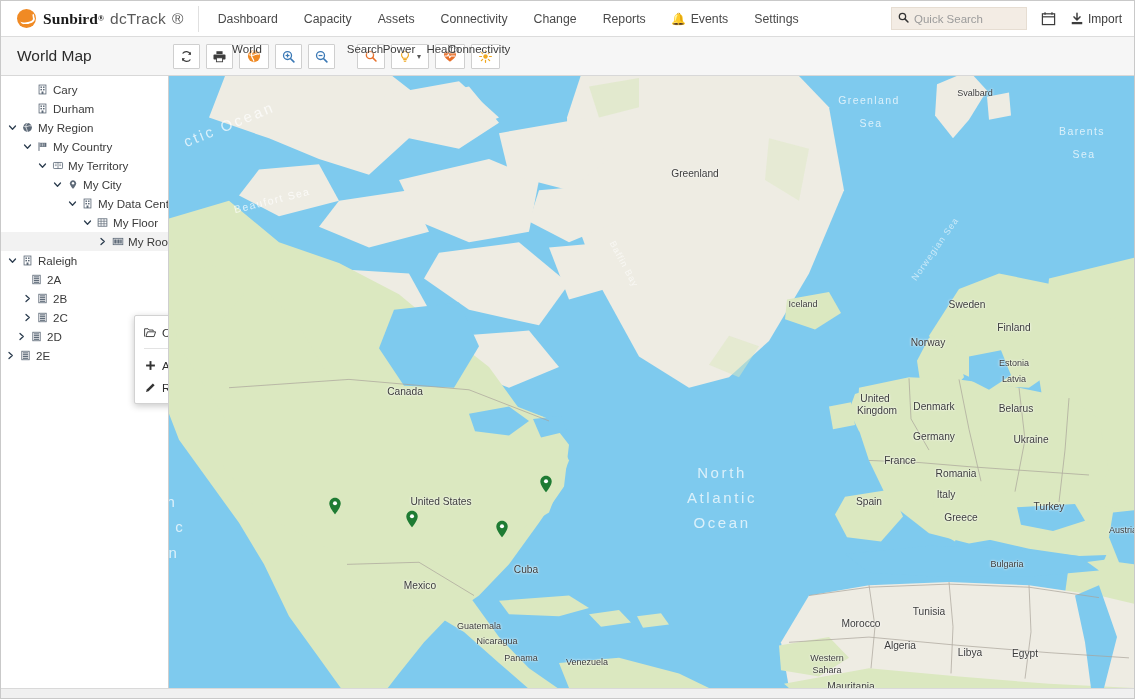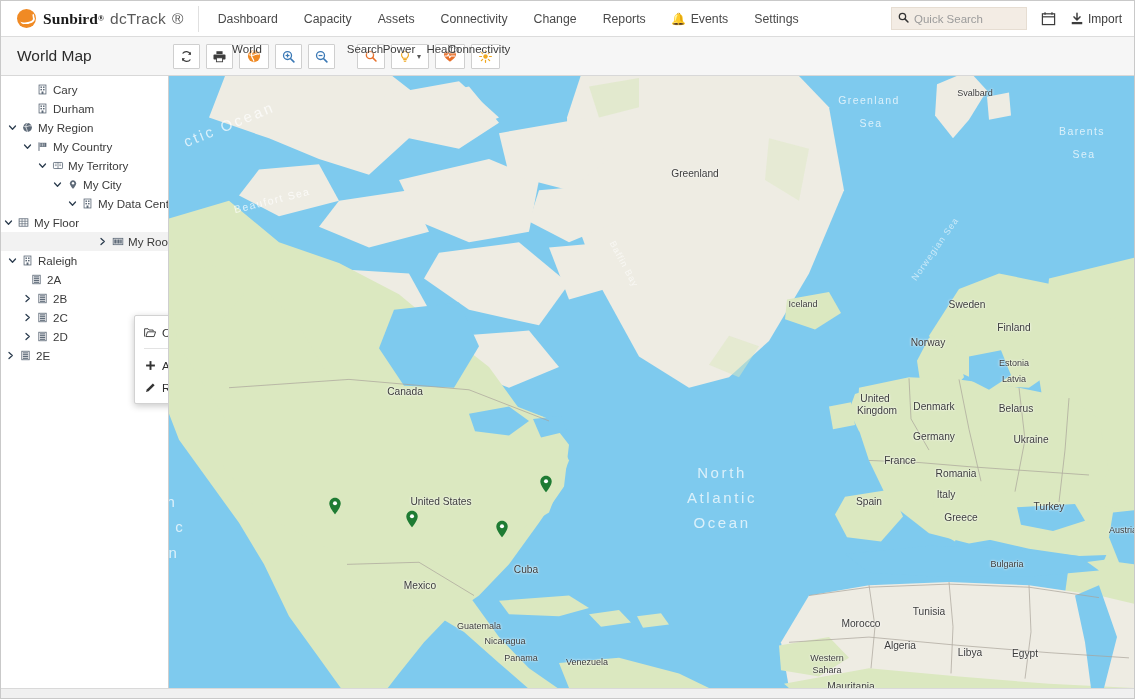--- a/index.html
+++ b/index.html
@@ -493,21 +493,21 @@
                 <rect x="3" y="1.5" width="10" height="13" fill="none" stroke="#5e6a78" stroke-width="1.2"></rect>
                 <rect x="5" y="3.6" width="2.3" height="2.1" fill="#5e6a78"></rect>
                 <rect x="8.7" y="3.6" width="2.3" height="2.1" fill="#5e6a78"></rect>
                 <rect x="5" y="7.2" width="2.3" height="2.1" fill="#5e6a78"></rect>
                 <rect x="8.7" y="7.2" width="2.3" height="2.1" fill="#5e6a78"></rect>
                 <rect x="6.6" y="10.9" width="2.8" height="3.6" fill="#5e6a78"></rect>
               </svg>
             </span>
             <span class="tlabel">My Data Center</span>
           </div>
-          <div class="tree-row" style="">
+          <div class="tree-row" style="padding-left: 79px;">
             <span class="tw">
               <svg width="9" height="9" viewBox="0 0 12 12">
                 <path d="M2 4 L6 8.4 L10 4" fill="none" stroke="#2b3c4e" stroke-width="1.7" stroke-linecap="round" stroke-linejoin="round"></path>
               </svg>
             </span>
             <span class="titem-icon">
               <svg width="11" height="11" viewBox="0 0 16 16">
                 <rect x="1.6" y="2.6" width="12.8" height="10.8" fill="none" stroke="#5e6a78" stroke-width="1.2"></rect>
                 <line x1="1.6" y1="6.2" x2="14.4" y2="6.2" stroke="#5e6a78" stroke-width="1"></line>
                 <line x1="1.6" y1="9.8" x2="14.4" y2="9.8" stroke="#5e6a78" stroke-width="1"></line>
@@ -591,21 +591,21 @@
               <svg width="11" height="11" viewBox="0 0 16 16">
                 <rect x="2.6" y="1.8" width="10.8" height="12.4" fill="none" stroke="#5e6a78" stroke-width="1.2"></rect>
                 <rect x="4.2" y="3.4" width="7.6" height="1.7" fill="#5e6a78"></rect>
                 <rect x="4.2" y="6" width="7.6" height="1.7" fill="#5e6a78"></rect>
                 <rect x="4.2" y="8.6" width="7.6" height="1.7" fill="#5e6a78"></rect>
                 <rect x="4.2" y="11.2" width="7.6" height="1.7" fill="#5e6a78"></rect>
               </svg>
             </span>
             <span class="tlabel">2C</span>
           </div>
-          <div class="tree-row" style="padding-left: 19px;">
+          <div class="tree-row" style="padding-left: 13px;">
             <span class="tw">
               <svg width="9" height="9" viewBox="0 0 12 12">
                 <path d="M4 2 L8.4 6 L4 10" fill="none" stroke="#2b3c4e" stroke-width="1.7" stroke-linecap="round" stroke-linejoin="round"></path>
               </svg>
             </span>
             <span class="titem-icon">
               <svg width="11" height="11" viewBox="0 0 16 16">
                 <rect x="2.6" y="1.8" width="10.8" height="12.4" fill="none" stroke="#5e6a78" stroke-width="1.2"></rect>
                 <rect x="4.2" y="3.4" width="7.6" height="1.7" fill="#5e6a78"></rect>
                 <rect x="4.2" y="6" width="7.6" height="1.7" fill="#5e6a78"></rect>
@@ -781,21 +781,21 @@
           <div class="lbl ocean" style="left: 5px; top: 450px; transform: translate(-50%, -50%) rotate(0deg);">i c</div>
           <div class="lbl ocean" style="left: 5px; top: 476px; transform: translate(-50%, -50%) rotate(0deg);">n</div>
           <div class="lbl country md" style="left: 526px; top: 97px;">Greenland</div>
           <div class="lbl country sm" style="left: 806px; top: 17px;">Svalbard</div>
           <div class="lbl country sm" style="left: 634px; top: 228px;">Iceland</div>
           <div class="lbl country md" style="left: 236px; top: 315px;">Canada</div>
           <div class="lbl country md" style="left: 272px; top: 425px;">United States</div>
           <div class="lbl country md" style="left: 251px; top: 509px;">Mexico</div>
           <div class="lbl country md" style="left: 357px; top: 493px;">Cuba</div>
           <div class="lbl country sm" style="left: 310px; top: 550px;">Guatemala</div>
-          <div class="lbl country sm" style="left: 336px; top: 565px;">Nicaragua</div>
+          <div class="lbl country sm" style="left: 328px; top: 565px;">Nicaragua</div>
           <div class="lbl country sm" style="left: 352px; top: 582px;">Panama</div>
           <div class="lbl country sm" style="left: 418px; top: 586px;">Venezuela</div>
           <div class="lbl country md" style="left: 798px; top: 228px;">Sweden</div>
           <div class="lbl country md" style="left: 845px; top: 251px;">Finland</div>
           <div class="lbl country md" style="left: 759px; top: 266px;">Norway</div>
           <div class="lbl country sm" style="left: 845px; top: 287px;">Estonia</div>
           <div class="lbl country sm" style="left: 845px; top: 303px;">Latvia</div>
           <div class="lbl country md" style="left: 706px; top: 322px;">United</div>
           <div class="lbl country md" style="left: 708px; top: 334px;">Kingdom</div>
           <div class="lbl country md" style="left: 765px; top: 330px;">Denmark</div>

